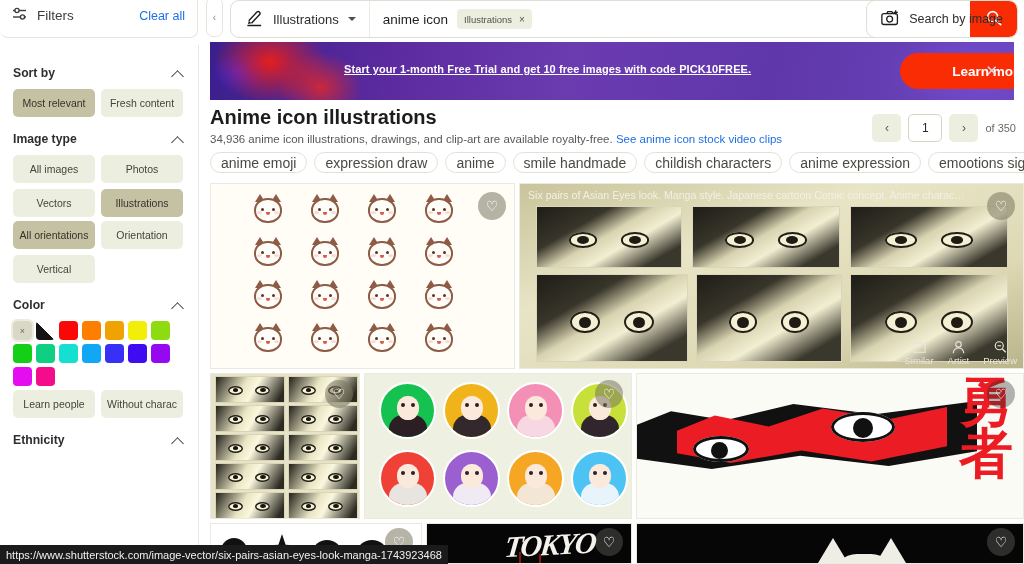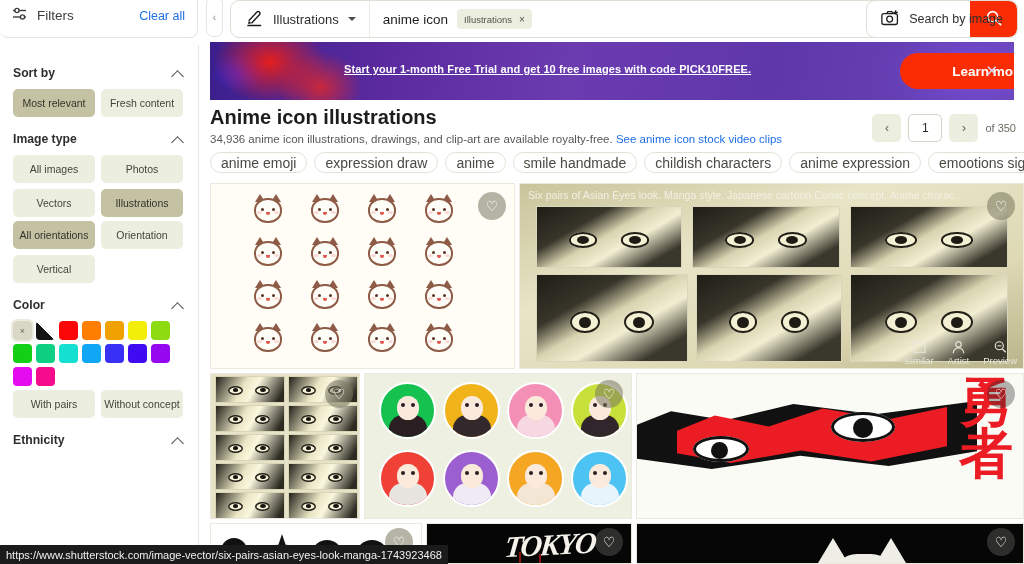--- a/index.html
+++ b/index.html
@@ -214,22 +214,22 @@
           <div class="sw" style="background: rgb(56, 48, 245);"></div>
           <div class="sw" style="background: rgb(63, 12, 242);"></div>
           <div class="sw" style="background: rgb(150, 8, 240);"></div>
           <div class="sw" style="background: rgb(230, 12, 240);"></div>
           <div class="sw" style="background: rgb(245, 12, 141);"></div>
         </div>
     </div>
 
     <div class="sb-section">
       <div class="pill-grid">
-        <div class="pill">With pairs</div>
-        <div class="pill">Without concept</div>
+        <div class="pill">Learn people</div>
+        <div class="pill">Without charac</div>
       </div>
     </div>
 
     <div class="sb-section">
       <div class="sb-head">
         <span class="sb-head-label">Ethnicity</span>
         <span class="chev"></span>
       </div>
     </div>
 

